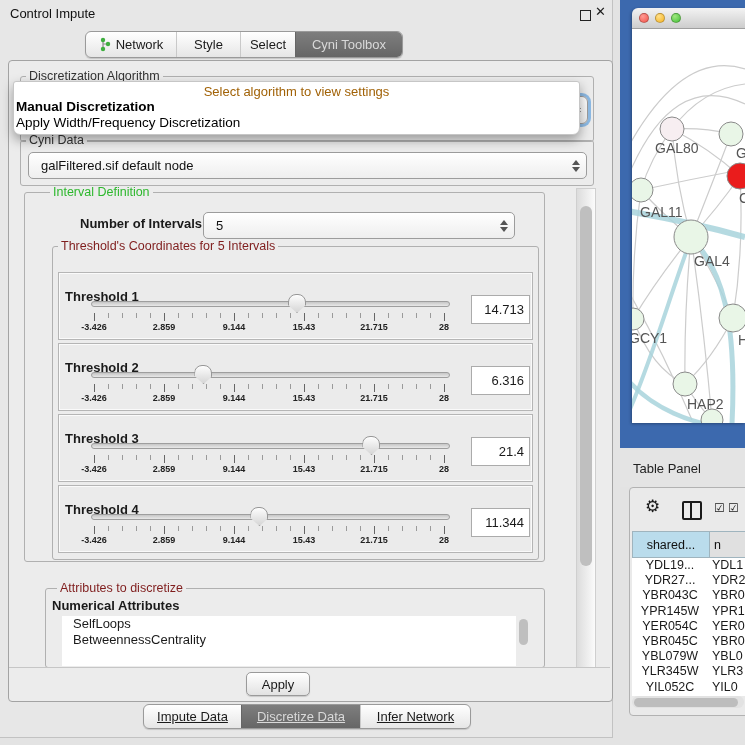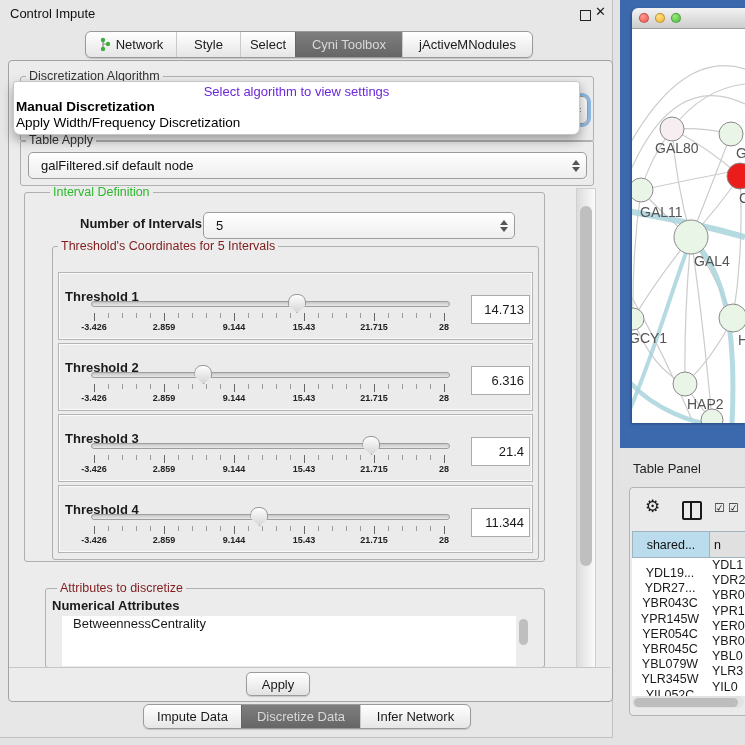--- a/index.html
+++ b/index.html
@@ -16,21 +16,21 @@
 
   
   .seg-bar{display:flex;height:25px;border:1px solid #9a9a9a;border-radius:6px;overflow:hidden;
     background:linear-gradient(#ffffff,#e6e6e6);box-shadow:0 1px 1px rgba(0,0,0,.15);}
   .seg{display:flex;align-items:center;justify-content:center;gap:5px;font-size:13px;
     border-left:1px solid #c9c9c9;cursor:pointer;white-space:nowrap;}
   .seg:first-child{border-left:none;}
   .seg.sel{background:linear-gradient(#7e7e7e,#666666);color:#d9d9d9;border-left-color:#666;}
   #top-tabs{left:85px;top:31px;}
   #bottom-tabs{left:143px;top:704px;height:23px;}
-  #bottom-tabs .seg{font-size:13px;}
+  #bottom-tabs .seg{font-size:13px;text-decoration:underline;}
 
   
   #main-panel{left:8px;top:60px;width:603px;height:640px;background:#ececec;
     border:1px solid #a3a3a3;border-radius:4px;}
 
   
   .grp{border:1px solid #b0b0b0;border-radius:3px;background:transparent;}
   .grp-label{position:absolute;background:#ececec;padding:0 3px;font-size:12.5px;line-height:13px;}
   .lbl-green{color:#2db82d;}
   .lbl-blue{color:#7f1d1d;}
@@ -44,21 +44,21 @@
   .tri-up{width:0;height:0;border-left:4px solid transparent;border-right:4px solid transparent;border-bottom:5px solid #555;}
   .tri-dn{width:0;height:0;border-left:4px solid transparent;border-right:4px solid transparent;border-top:5px solid #555;}
 
   
   #combo-algo{left:28px;top:96px;width:558px;height:26px;border-radius:6px;
     box-shadow:0 0 0 3px rgba(110,170,225,.75);}
 
   
   #popup{left:13px;top:81px;width:565px;height:52px;background:#fff;border:1px solid #c6c6c6;
     border-radius:3px 3px 7px 7px;box-shadow:0 5px 12px rgba(0,0,0,.35);z-index:5;}
-  .popup-hint{text-align:center;color:#6d28d9;font-size:13px;margin-top:2px;}
+  .popup-hint{text-align:center;color:#a16207;font-size:13px;margin-top:2px;}
   .popup-item{font-size:13.5px;padding-left:2px;line-height:16px;color:#000;cursor:pointer;}
   .popup-item.bold{font-weight:700;}
 
   
   #viewport{left:20px;top:188px;width:552px;height:478px;overflow:hidden;}
   .vscroll-track{background:linear-gradient(to right,#dcdcdc,#fbfbfb);border:1px solid #cfcfcf;}
   .scroll-thumb{position:absolute;background:#bfbfbf;border-radius:7px;}
 
   
   .th-row{position:absolute;left:58px;width:473px;height:66px;background:#ebebeb;
@@ -109,21 +109,21 @@
   #cols-icon::after{content:"";position:absolute;left:6px;top:0;width:2px;height:100%;background:#1a1a1a;}
   .chk-icon{position:absolute;top:14px;font-size:12px;color:#1a1a1a;cursor:pointer;line-height:12px;}
 
   #tp-table{position:absolute;left:2px;top:43px;width:114px;}
   #tp-colheads{display:flex;height:25px;border:1px solid #9fb4be;border-right:none;}
   .colhead{display:flex;align-items:center;justify-content:center;font-size:12.5px;color:#111;}
   .colhead.c1{width:76px;background:#badcec;border-right:1px solid #9fb4be;}
   .colhead.c2{flex:1;background:#e0e0e0;justify-content:flex-start;padding-left:4px;}
   #tp-rows{background:#fff;overflow:hidden;height:138px;}
   .tp-row{display:flex;height:15.2px;font-size:12.5px;cursor:pointer;}
-  .tp-row .c1{width:76px;text-align:center;margin-top:8px;}
+  .tp-row .c1{width:76px;text-align:center;}
   .tp-row .c2{padding-left:4px;white-space:nowrap;}
   #tp-hscroll{position:absolute;left:2px;top:208px;width:112px;height:12px;background:#e2e2e2;border-radius:6px;}
   #tp-hthumb{position:absolute;left:2px;top:1.5px;width:104px;height:9px;background:#bdbdbd;border-radius:5px;cursor:grab;}
 
   svg text{font-family:"Liberation Sans","DejaVu Sans",sans-serif;}
 </style>
 </head>
 <body>
 
 <div id="root">
@@ -146,23 +146,20 @@
       </div>
       <div class="seg" style="width:63px">
         <span>Style</span>
       </div>
       <div class="seg" style="width:54px">
         <span>Select</span>
       </div>
       <div class="seg sel" style="width:106px">
         <span>Cyni Toolbox</span>
       </div>
-      <div class="seg" style="width:129px">
-        <span>jActiveMNodules</span>
-      </div>
     </div>
 
     <div id="main-panel" class="abs"></div>
 
     <div class="abs grp" style="left:20px;top:76px;width:572px;height:64px;"></div>
     <div class="abs grp-label lbl-plain" style="left:26px;top:70px;">Discretization Algorithm</div>
     <div id="combo-algo" class="abs combo">
       <div class="txt"></div>
       <div class="stepper">
           <div class="tri-up"></div>
@@ -170,21 +167,21 @@
         </div>
     </div>
 
     <div id="popup" class="abs">
       <div class="popup-hint">Select algorithm to view settings</div>
       <div class="popup-item bold">Manual Discretization</div>
       <div class="popup-item">Apply Width/Frequency Discretization</div>
     </div>
 
     <div class="abs grp" style="left:20px;top:140px;width:572px;height:44px;"></div>
-    <div class="abs grp-label lbl-plain" style="left:26px;top:134px;">Table Apply</div>
+    <div class="abs grp-label lbl-plain" style="left:26px;top:134px;">Cyni Data</div>
     <div class="abs combo" style="left:28px;top:152px;width:557px;height:25px;">
       <div class="txt">galFiltered.sif default node</div>
       <div class="stepper">
           <div class="tri-up"></div>
           <div class="tri-dn"></div>
         </div>
     </div>
 
     <div id="viewport" class="abs"></div>
 
@@ -369,20 +366,21 @@
           <span class="tick-lab" style="left: 280px;">21.715</span>
           <span class="tick-lab" style="left: 350px;">28</span>
         </div>
       <div class="th-value">11.344</div>
     </div>
 
     <div class="abs grp" style="left:45px;top:588px;width:498px;height:78px;"></div>
     <div class="abs grp-label lbl-blue" style="left:57px;top:582px;">Attributes to discretize</div>
     <div class="abs" style="left:52px;top:598px;font-weight:700;">Numerical Attributes</div>
     <div id="attr-list" class="abs">
+        <div class="attr-item">SelfLoops</div>
         <div class="attr-item">BetweennessCentrality</div>
       </div>
     <div id="attr-scroll" class="abs">
       <div class="scroll-thumb" style="left:2px;top:3px;width:9px;height:26px;"></div>
     </div>
 
     <div class="abs vscroll-track" style="left:576px;top:188px;width:18px;height:478px;">
       <div class="scroll-thumb" style="left:2.5px;top:17px;width:12px;height:360px;"></div>
     </div>
 

